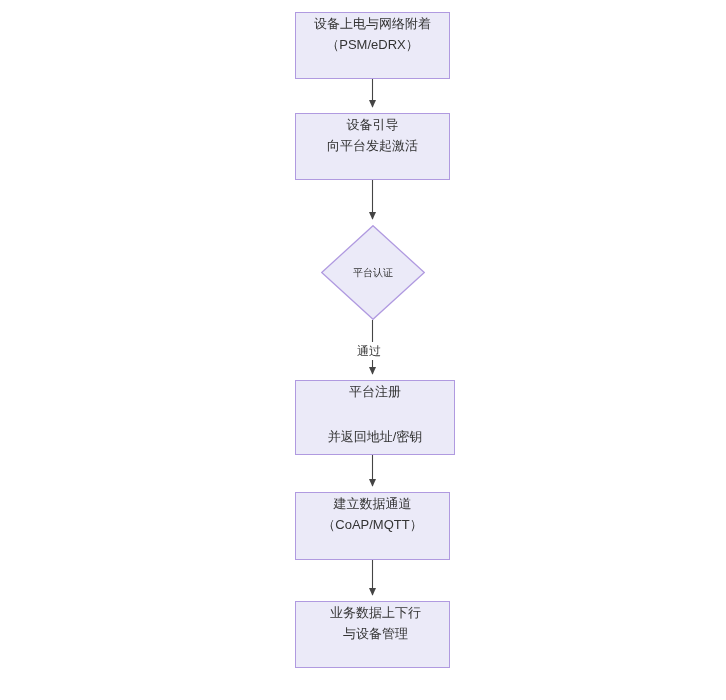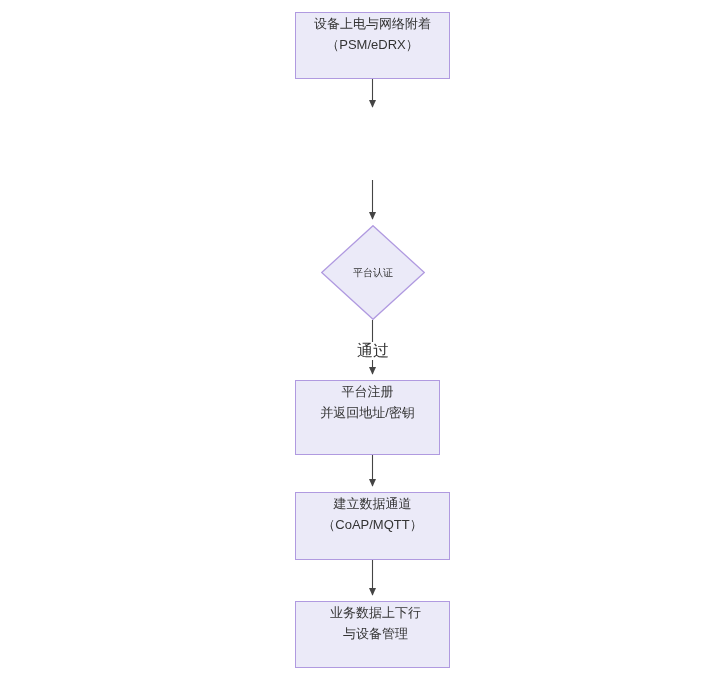--- a/index.html
+++ b/index.html
@@ -65,21 +65,21 @@
     color: #333333;
     font-size: 10px;
     line-height: 21px;
     text-align: center;
     white-space: nowrap;
   }
   .edge-label {
     position: absolute;
     background: #ffffff;
     color: #333333;
-    font-size: 16px;
+    font-size: 12px;
     line-height: 16px;
     padding: 1px 2px;
     white-space: nowrap;
     text-align: center;
   }
 </style>
 </head>
 <body>
 
 <div id="flow-canvas">
@@ -106,29 +106,33 @@
     <g>
       <line x1="372.5" y1="560" x2="372.5" y2="595" stroke="#444444" stroke-width="1.1" marker-end="url(#arrowhead)"></line>
     </g>
   </svg>
 
   <div class="node" style="left:295px; top:12px; width:155px; height:67px;">
     <span class="line">设备上电与网络附着</span>
     <span class="line">（PSM/eDRX）</span>
   </div>
 
+  <div class="node" style="left:295px; top:113px; width:155px; height:67px;">
+    <span class="line">设备引导</span>
+    <span class="line">向平台发起激活</span>
+  </div>
 
   <div class="node-decision" style="left:321px; top:225px; width:104px; height:95px;">
     <svg class="diamond-shape" viewBox="0 0 104 95" preserveAspectRatio="none">
       <polygon points="52,0.7 103.3,47.5 52,94.3 0.7,47.5" fill="#ebeaf8" stroke="#b09ae0" stroke-width="1.3"></polygon>
     </svg>
     <span class="diamond-label">平台认证</span>
   </div>
 
-  <div class="node" style="left:295px; top:380px; width:145px; height:75px;">
+  <div class="node" style="left:295px; top:380px; width:160px; height:75px;gap:24px;">
     <span class="line">平台注册</span>
     <span class="line">并返回地址/密钥</span>
   </div>
 
   <div class="node" style="left:295px; top:492px; width:155px; height:68px;">
     <span class="line">建立数据通道</span>
     <span class="line">（CoAP/MQTT）</span>
   </div>
 
   <div class="node" style="left:295px; top:601px; width:155px; height:67px;padding-left:6px;">

